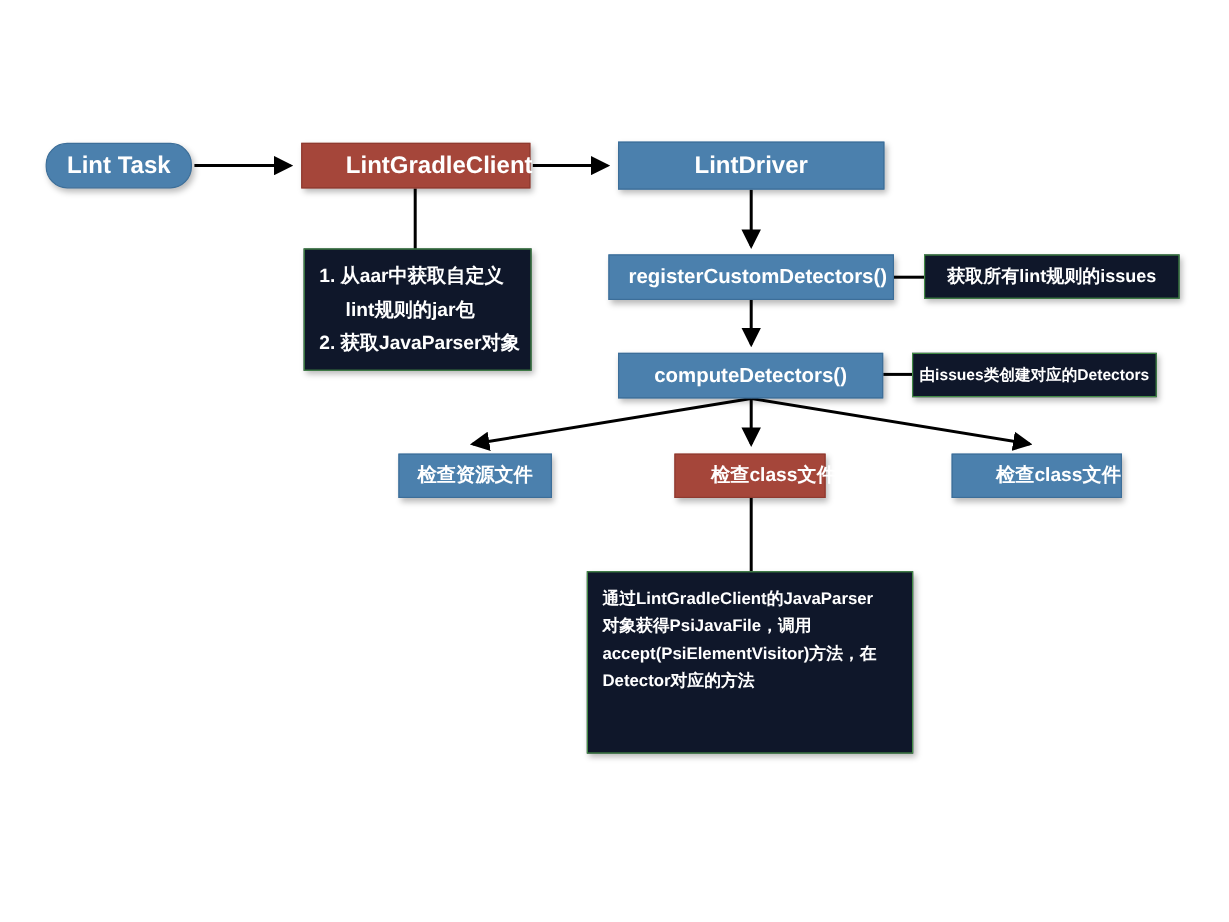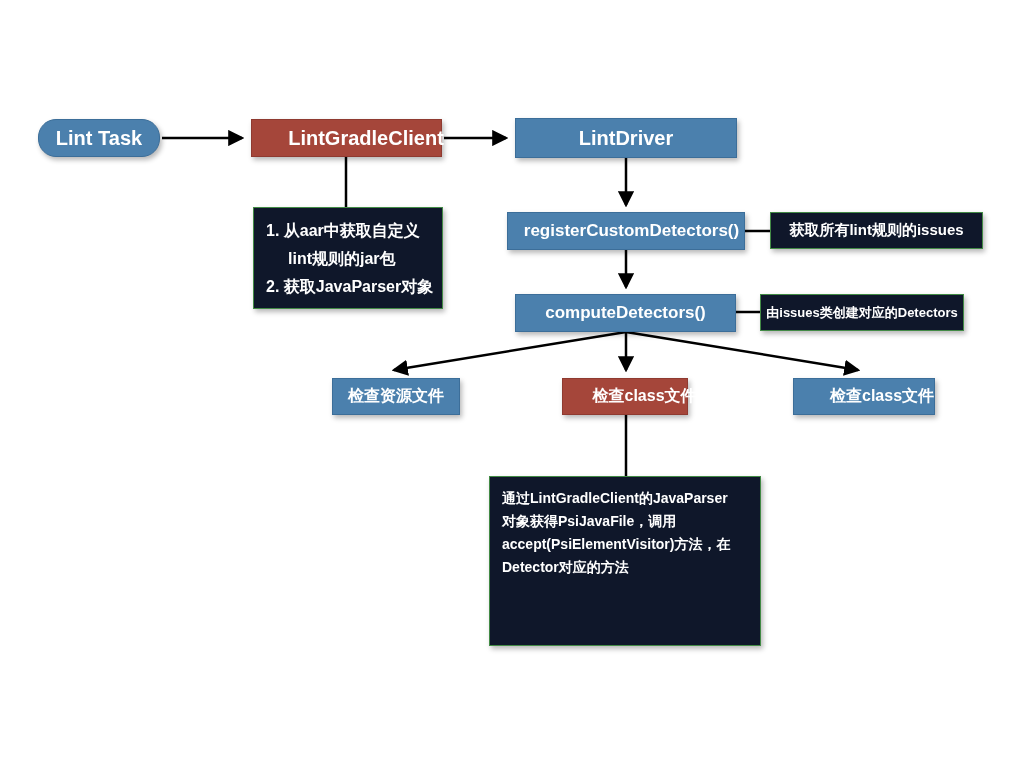--- a/index.html
+++ b/index.html
@@ -121,20 +121,20 @@
   <div class="node blue fs17" style="left:515px; top:294px; width:221px; height:38px;text-align:center;">computeDetectors()</div>
 
   <div class="note note-pill note-pill-2" style="left:760px; top:294px; width:204px; height:37px;">由issues类创建对应的Detectors</div>
 
   <div class="node blue fs16" style="left:332px; top:378px; width:128px; height:37px;">检查资源文件</div>
 
   <div class="node red fs16" style="left:562px; top:378px; width:126px; height:37px;">检查class文件</div>
 
   <div class="node blue fs16" style="left:793px; top:378px; width:142px; height:37px;padding-left:36px;">检查class文件</div>
 
-  <div class="note note-para" style="left:489px; top:476px; width:272px; height:170px;">
+  <div class="note note-para" style="left:489px; top:476px; width:272px; height:152px;">
     <div class="line">通过LintGradleClient的JavaParser</div>
     <div class="line">对象获得PsiJavaFile，调用</div>
     <div class="line">accept(PsiElementVisitor)方法，在</div>
     <div class="line">Detector对应的方法</div>
   </div>
 
 </div>
 
 </body></html>

